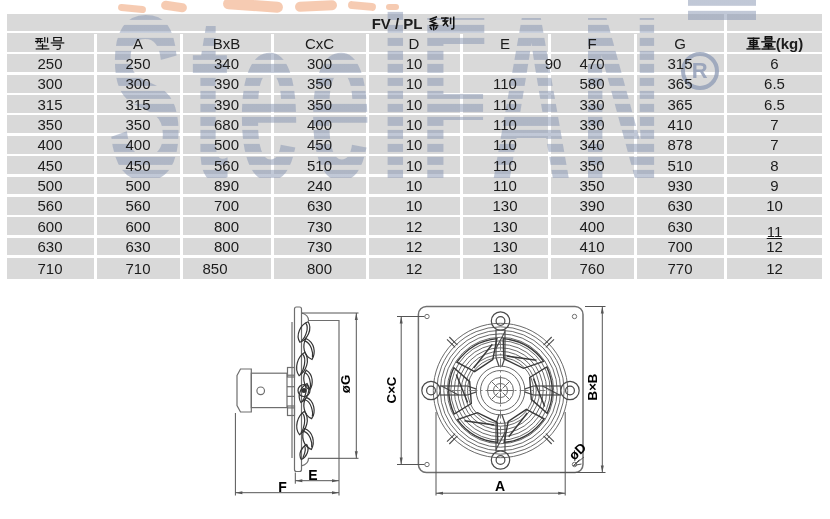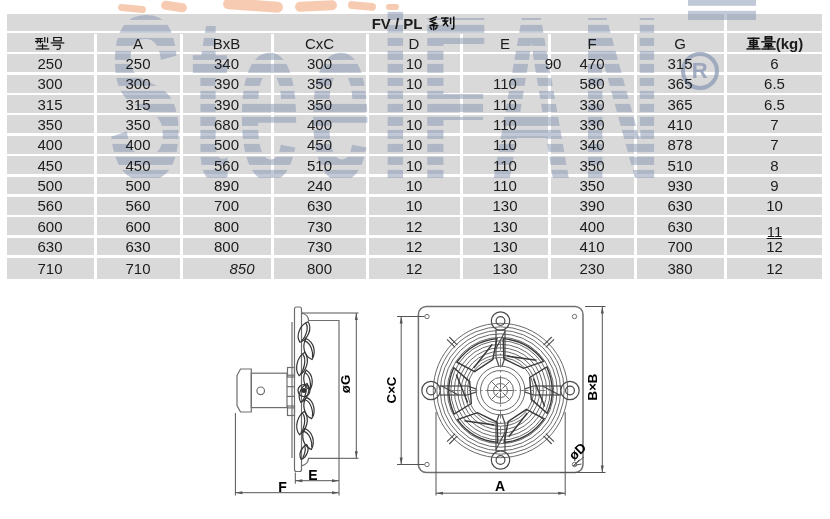--- a/index.html
+++ b/index.html
@@ -184,26 +184,26 @@
 <div class="cell" style="left:93.0px;top:239.0px;width:90px;z-index:4;">630</div>
 <div class="cell" style="left:181.5px;top:239.0px;width:90px;z-index:4;">800</div>
 <div class="cell" style="left:274.5px;top:239.0px;width:90px;z-index:4;">730</div>
 <div class="cell" style="left:369.0px;top:239.0px;width:90px;z-index:4;">12</div>
 <div class="cell" style="left:460.0px;top:239.0px;width:90px;z-index:4;">130</div>
 <div class="cell" style="left:547.0px;top:239.0px;width:90px;z-index:4;">410</div>
 <div class="cell" style="left:635.0px;top:239.0px;width:90px;z-index:4;">700</div>
 <div class="cell" style="left:729.5px;top:239.0px;width:90px;z-index:4;">12</div>
 <div class="cell" style="left:5.0px;top:260.5px;width:90px;z-index:4;">710</div>
 <div class="cell" style="left:93.0px;top:260.5px;width:90px;z-index:4;">710</div>
-<div class="cell" style="left:197px;top:260.5px;width:90px;z-index:4;font-style:italic;">850</div>
+<div class="cell" style="left:170px;top:260.5px;width:90px;z-index:4;">850</div>
 <div class="cell" style="left:274.5px;top:260.5px;width:90px;z-index:4;">800</div>
 <div class="cell" style="left:369.0px;top:260.5px;width:90px;z-index:4;">12</div>
 <div class="cell" style="left:460.0px;top:260.5px;width:90px;z-index:4;">130</div>
-<div class="cell" style="left:547.0px;top:260.5px;width:90px;z-index:4;">230</div>
-<div class="cell" style="left:635.0px;top:260.5px;width:90px;z-index:4;">380</div>
+<div class="cell" style="left:547.0px;top:260.5px;width:90px;z-index:4;">760</div>
+<div class="cell" style="left:635.0px;top:260.5px;width:90px;z-index:4;">770</div>
 <div class="cell" style="left:729.5px;top:260.5px;width:90px;z-index:4;">12</div>
 <svg style="position:absolute;left:0;top:0;z-index:5;" width="830" height="519" viewBox="0 0 830 519">
       <g fill="none" stroke="#707070" stroke-width="1.5">
         <rect x="418.4" y="306.5" width="164.6" height="166" rx="8"></rect>
         <circle cx="427" cy="316.5" r="2.2" stroke-width="1"></circle>
         <circle cx="574.5" cy="316.5" r="2.2" stroke-width="1"></circle>
         <circle cx="427" cy="464.5" r="2.2" stroke-width="1"></circle>
         <circle cx="574.5" cy="464.5" r="2.2" stroke-width="1"></circle>
       </g>
       <g fill="none" stroke="#6a6a6a" stroke-width="1">

